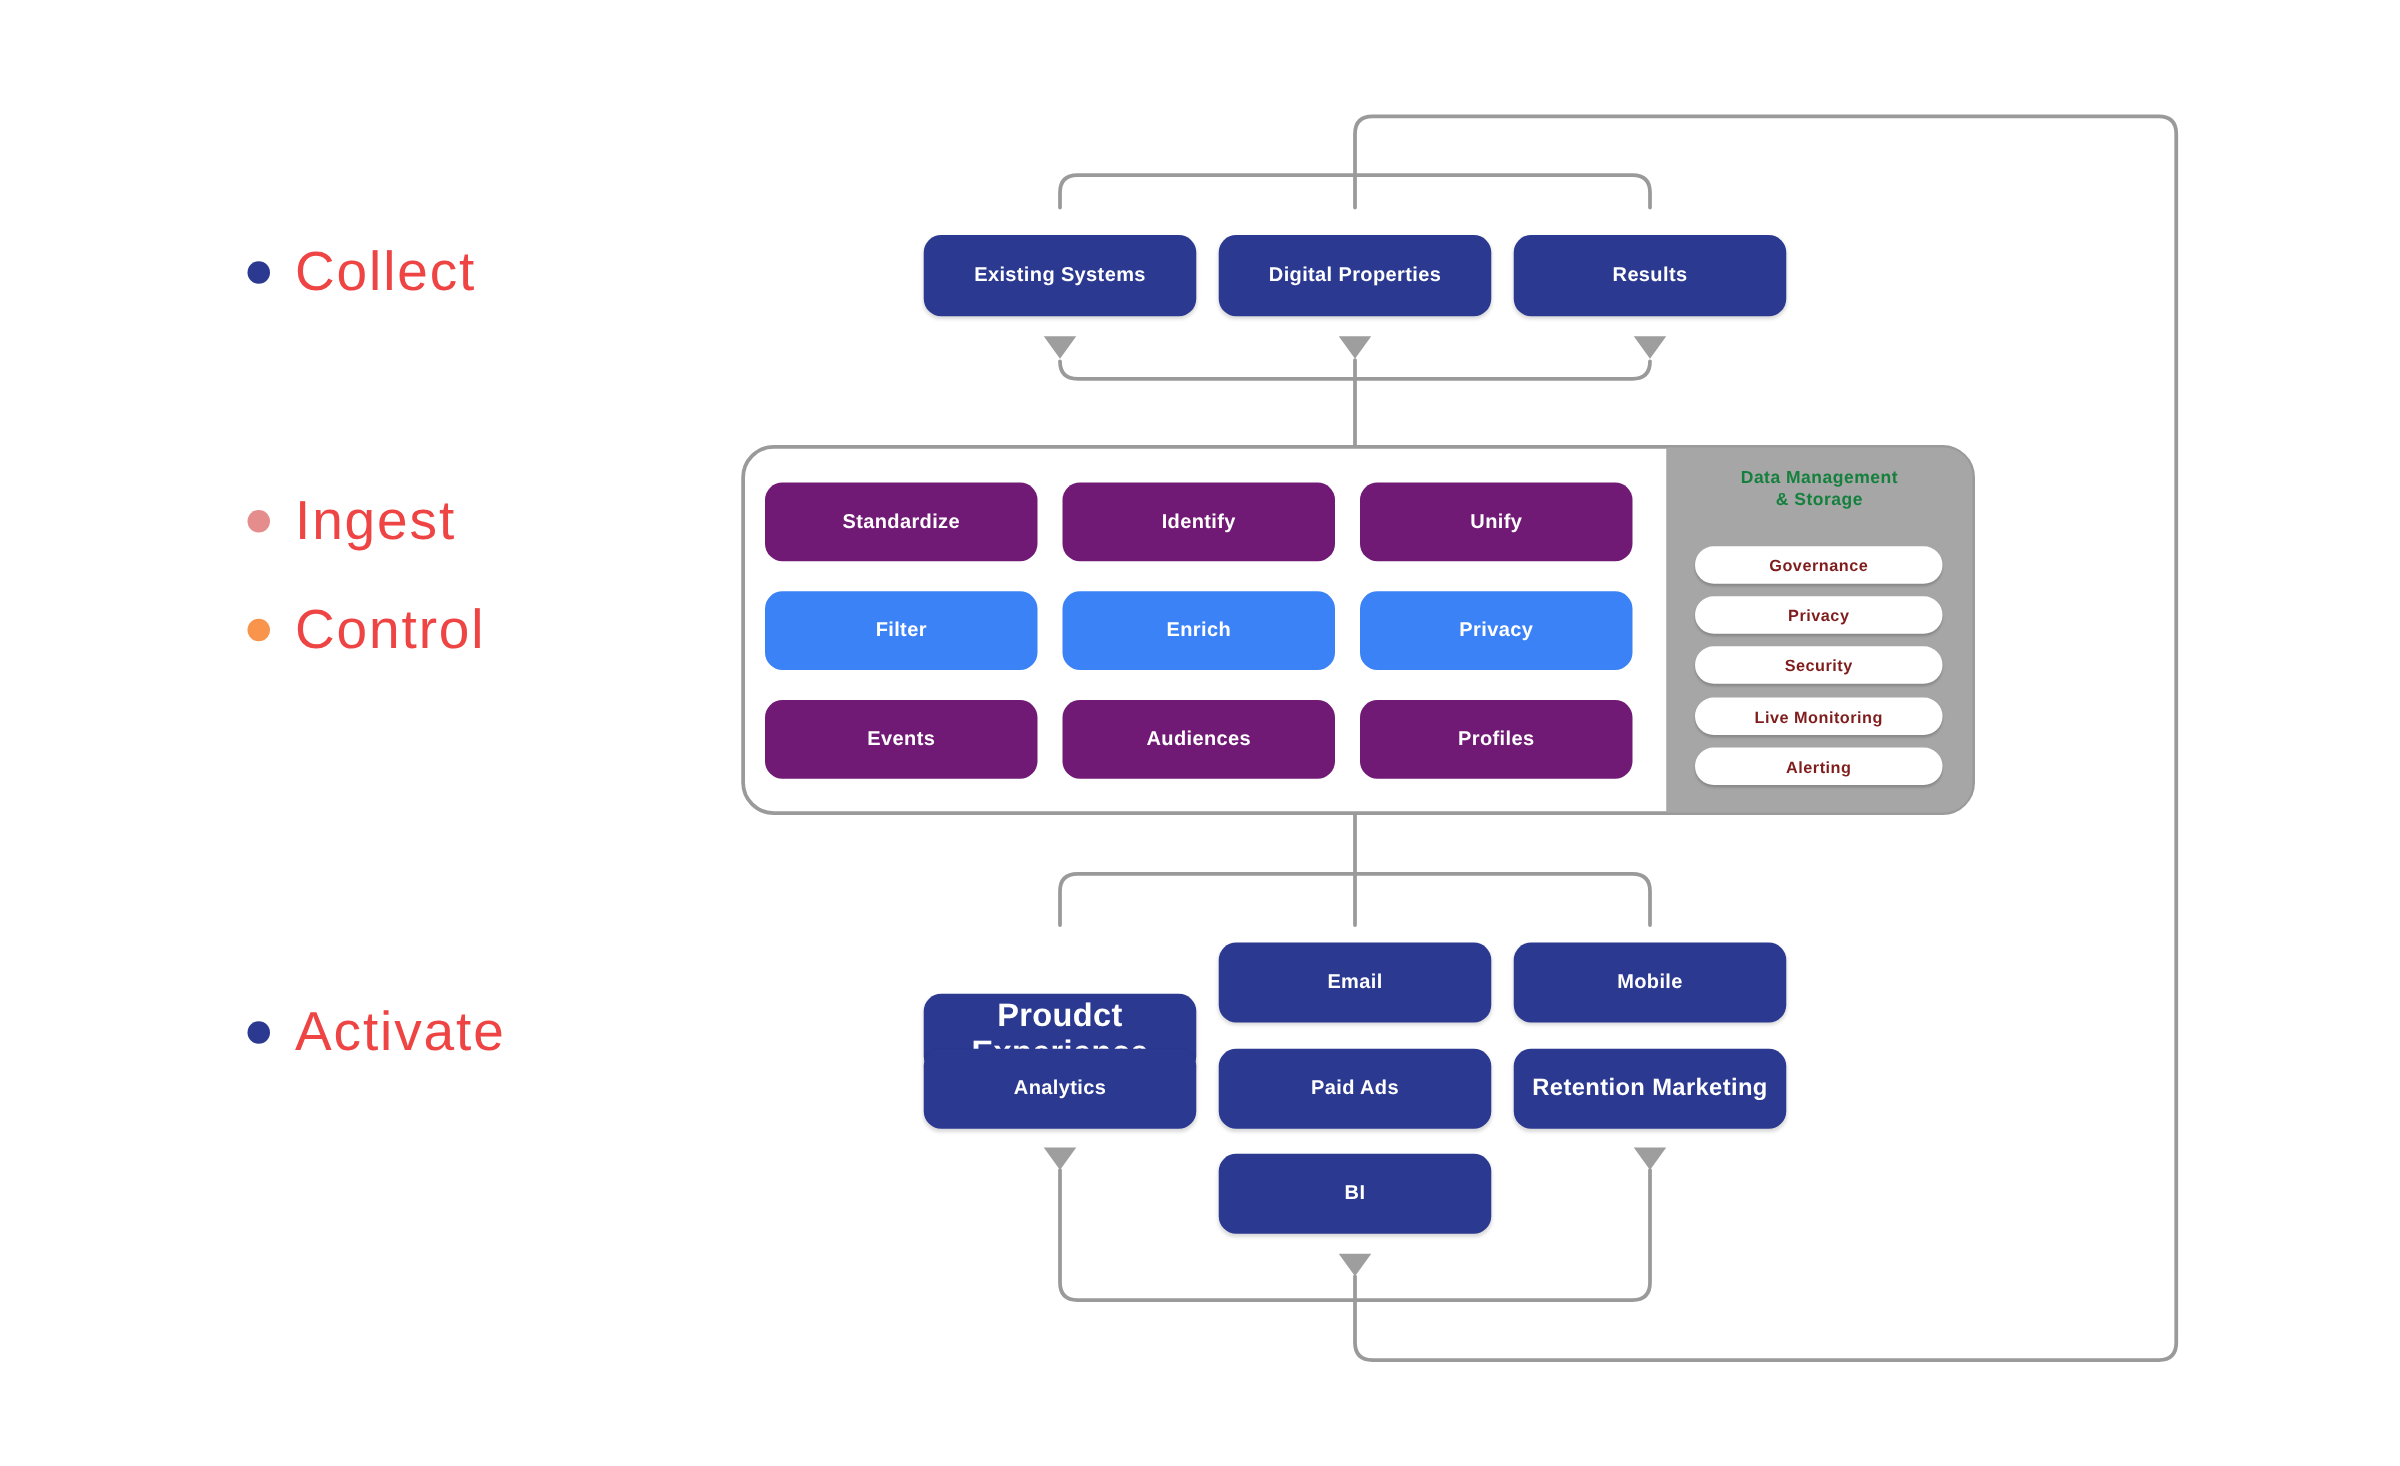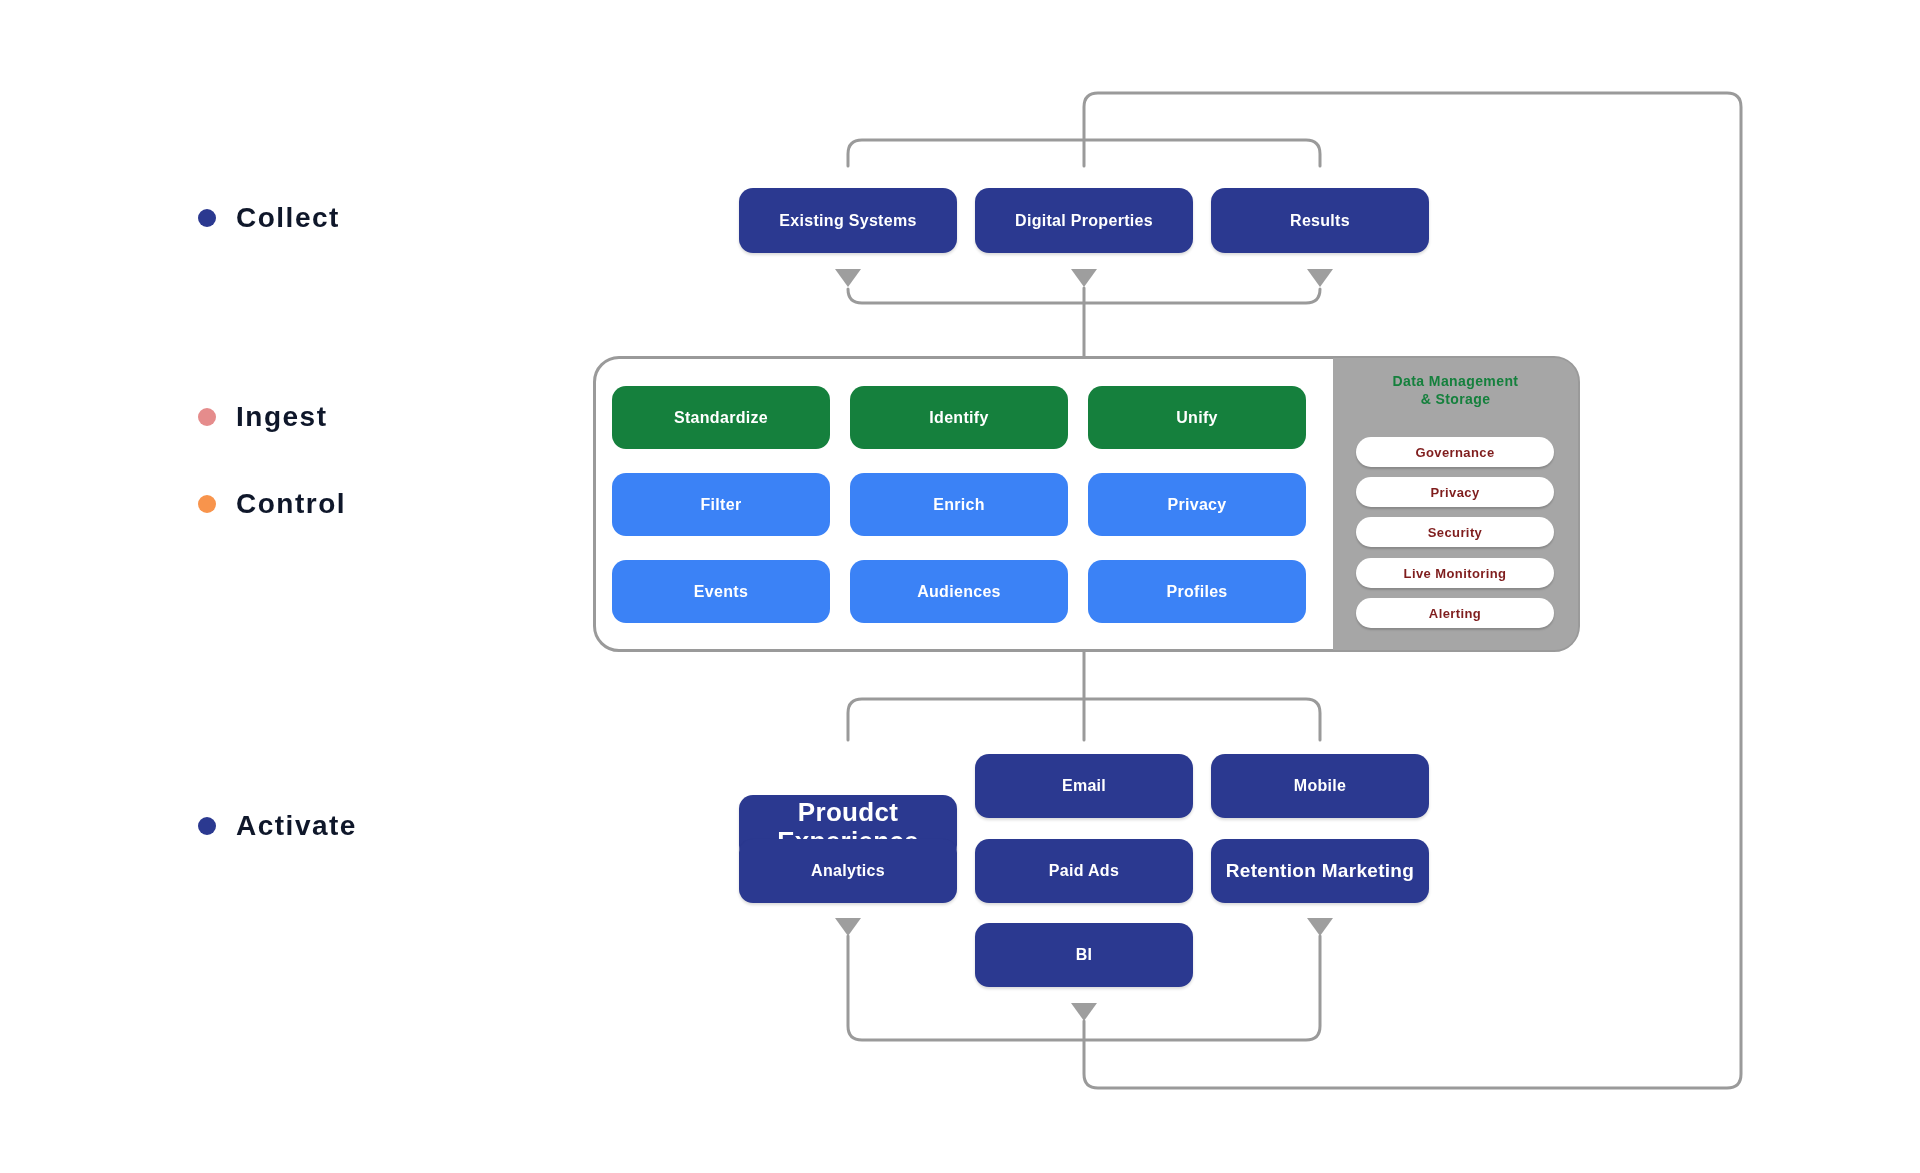--- a/index.html
+++ b/index.html
@@ -7,23 +7,23 @@
     position:relative;width:1920px;height:1173px;background:#ffffff;overflow:hidden;
     font-family:"Liberation Sans","DejaVu Sans",sans-serif;
   }
   svg.connectors{position:absolute;left:0;top:0;z-index:1;}
   .node{
     position:absolute;z-index:2;display:flex;align-items:center;justify-content:center;
     border-radius:14px;color:#ffffff;font-weight:bold;font-size:16px;letter-spacing:.3px;
     text-align:center;line-height:1.1;padding:0 4px;box-sizing:border-box;
   }
   .navy{background:#2b3990;box-shadow:0 2px 3px rgba(0,0,0,.15);}
-  .salmon{background:#15803d;}
+  .salmon{background:#701a75;}
   .orange{background:#3b82f6;}
-  .cyan{background:#3b82f6;}
+  .cyan{background:#701a75;}
   .w218{width:218px;}
   .h65{height:65px;} .h64{height:64px;} .h63{height:63px;}
   .container{
     position:absolute;z-index:1;left:593px;top:356px;width:987px;height:296px;
     background:#ffffff;border:3px solid #9a9a9a;border-radius:26px;box-sizing:border-box;
   }
   .dm-panel{
     position:absolute;z-index:2;left:1333px;top:358px;width:245px;height:292px;
     background:#a6a6a6;border-radius:0 23px 23px 0;
   }
@@ -34,21 +34,21 @@
   .pill{
     position:absolute;z-index:3;left:1356px;width:198px;height:30px;border-radius:15px;
     background:#ffffff;color:#7f1d1d;font-weight:bold;font-size:13px;letter-spacing:.4px;
     display:flex;align-items:center;justify-content:center;box-shadow:0 2px 2px rgba(0,0,0,.18);
   }
   .stage{
     position:absolute;z-index:2;display:flex;align-items:center;gap:20px;height:50px;left:198px;
   }
   .stage .dot{width:18px;height:18px;border-radius:50%;flex:0 0 auto;}
   .stage .lbl{
-    font-weight:bold;font-size:28px;letter-spacing:1.5px;color:#0f172a;white-space:nowrap;
+    font-weight:normal;font-size:44px;letter-spacing:1.5px;color:#ef4444;white-space:nowrap;
   }
 </style>
 </head>
 <body>
 
 <div class="canvas">
 
   <svg class="connectors" width="1920" height="1173" viewBox="0 0 1920 1173">
     <g fill="none" stroke="#9a9a9a" stroke-width="3" stroke-linecap="round">
 

